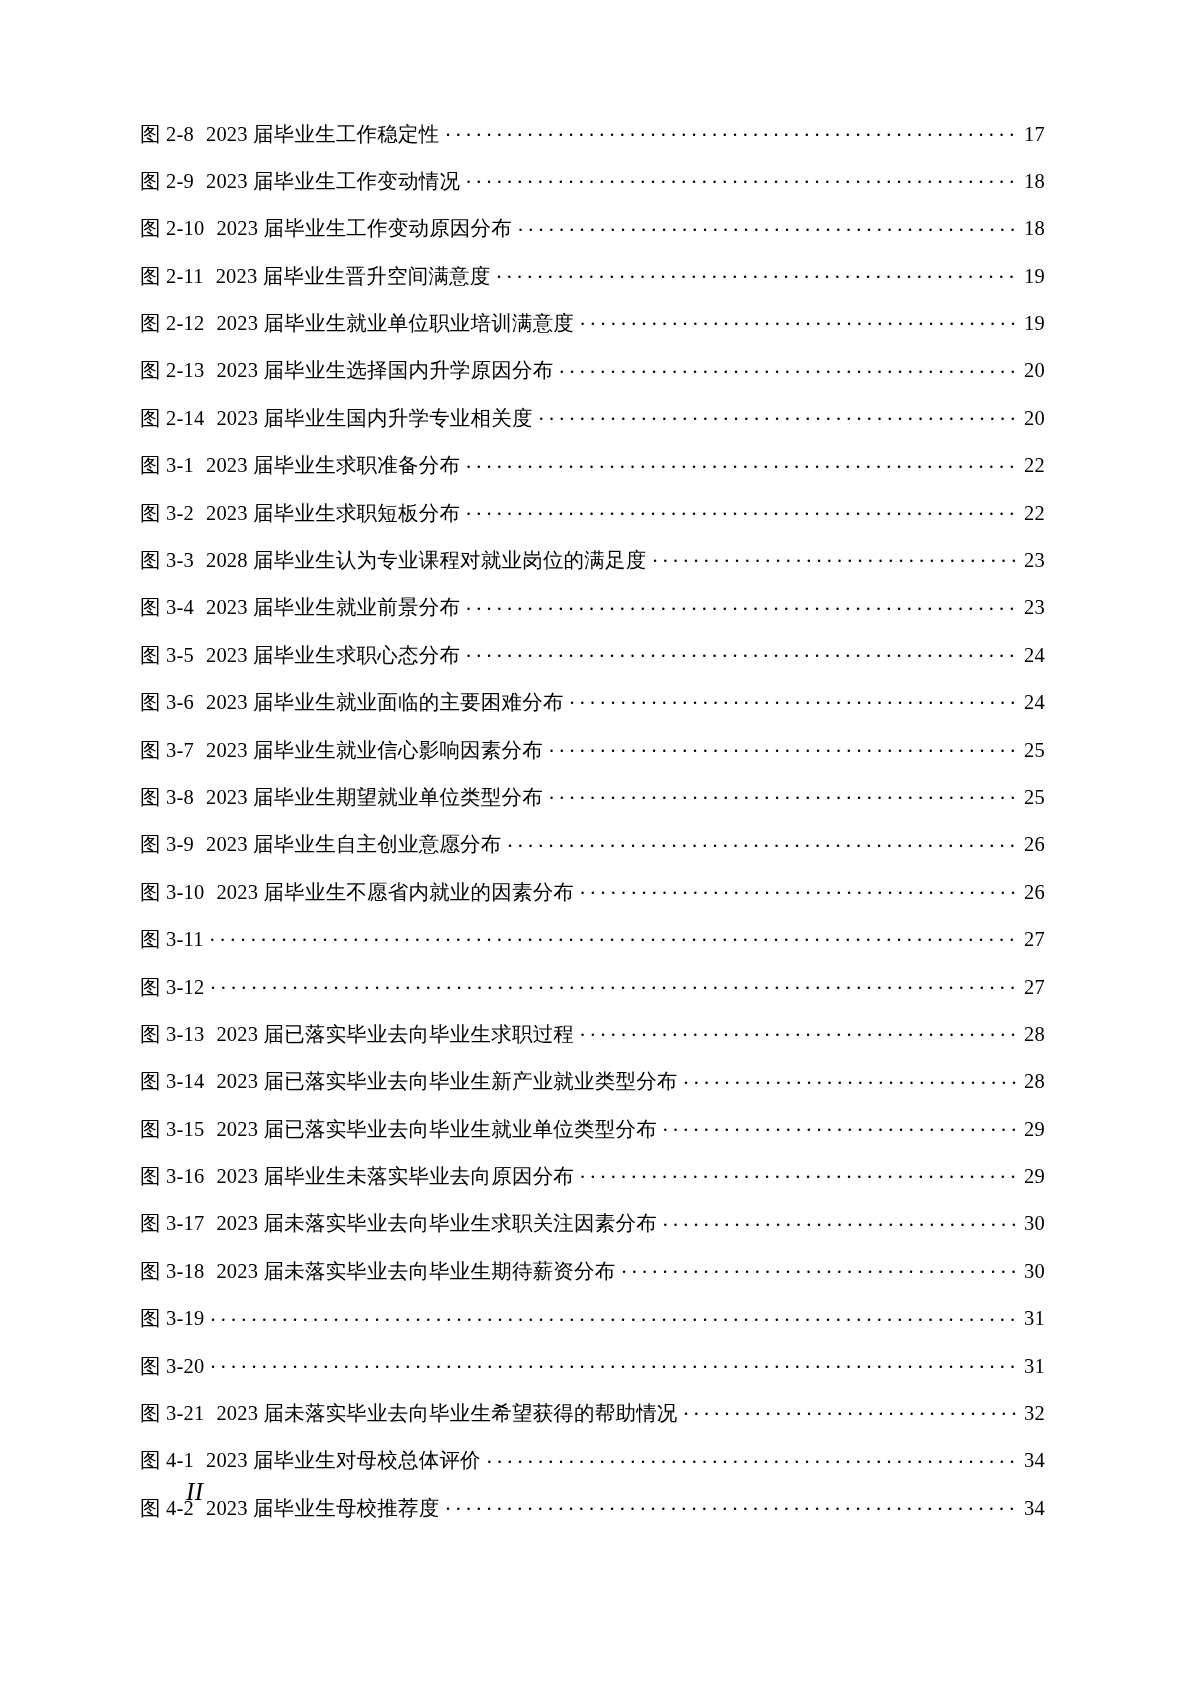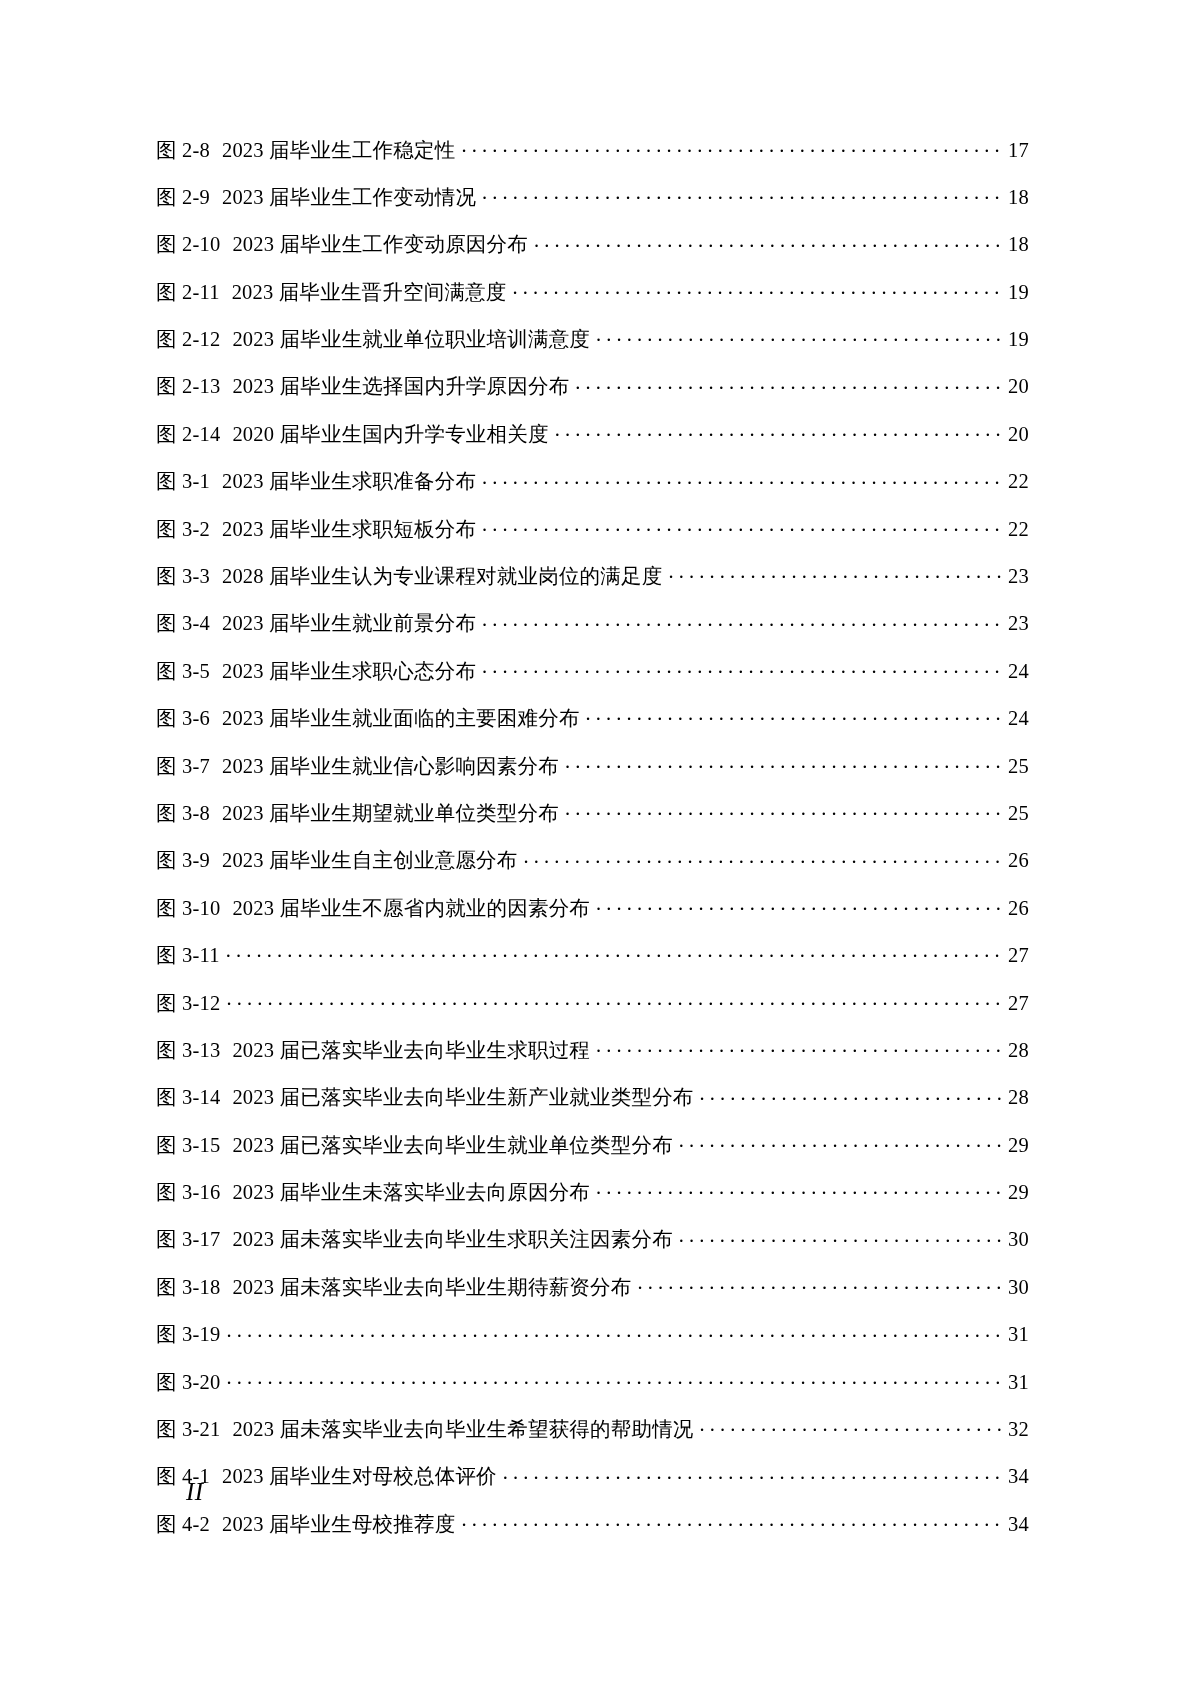--- a/index.html
+++ b/index.html
@@ -17,21 +17,21 @@
   }
   .page {
     position: relative;
     width: 1190px;
     height: 1684px;
     box-sizing: border-box;
     padding: 120px 140px 0 140px;
   }
   .toc-list {
     list-style: none;
-    margin: 16px;
+    margin: 0;
     padding: 0;
   }
   .toc-entry {
     display: flex;
     align-items: baseline;
     font-size: 20.5px;
     line-height: 1.0;
     margin-bottom: 23.4px;
     white-space: nowrap;
   }
@@ -111,21 +111,21 @@
         <span class="page-num">19</span>
       </li>
       <li class="toc-entry">
         <span class="fig-label">图 2-13</span>
         <span class="fig-title">2023 届毕业生选择国内升学原因分布</span>
         <span class="leader"></span>
         <span class="page-num">20</span>
       </li>
       <li class="toc-entry">
         <span class="fig-label">图 2-14</span>
-        <span class="fig-title">2020 届毕业生国内升学专业相关度</span>
+        <span class="fig-title">2023 届毕业生国内升学专业相关度</span>
         <span class="leader"></span>
         <span class="page-num">20</span>
       </li>
       <li class="toc-entry">
         <span class="fig-label">图 3-1</span>
         <span class="fig-title">2023 届毕业生求职准备分布</span>
         <span class="leader"></span>
         <span class="page-num">22</span>
       </li>
       <li class="toc-entry">

